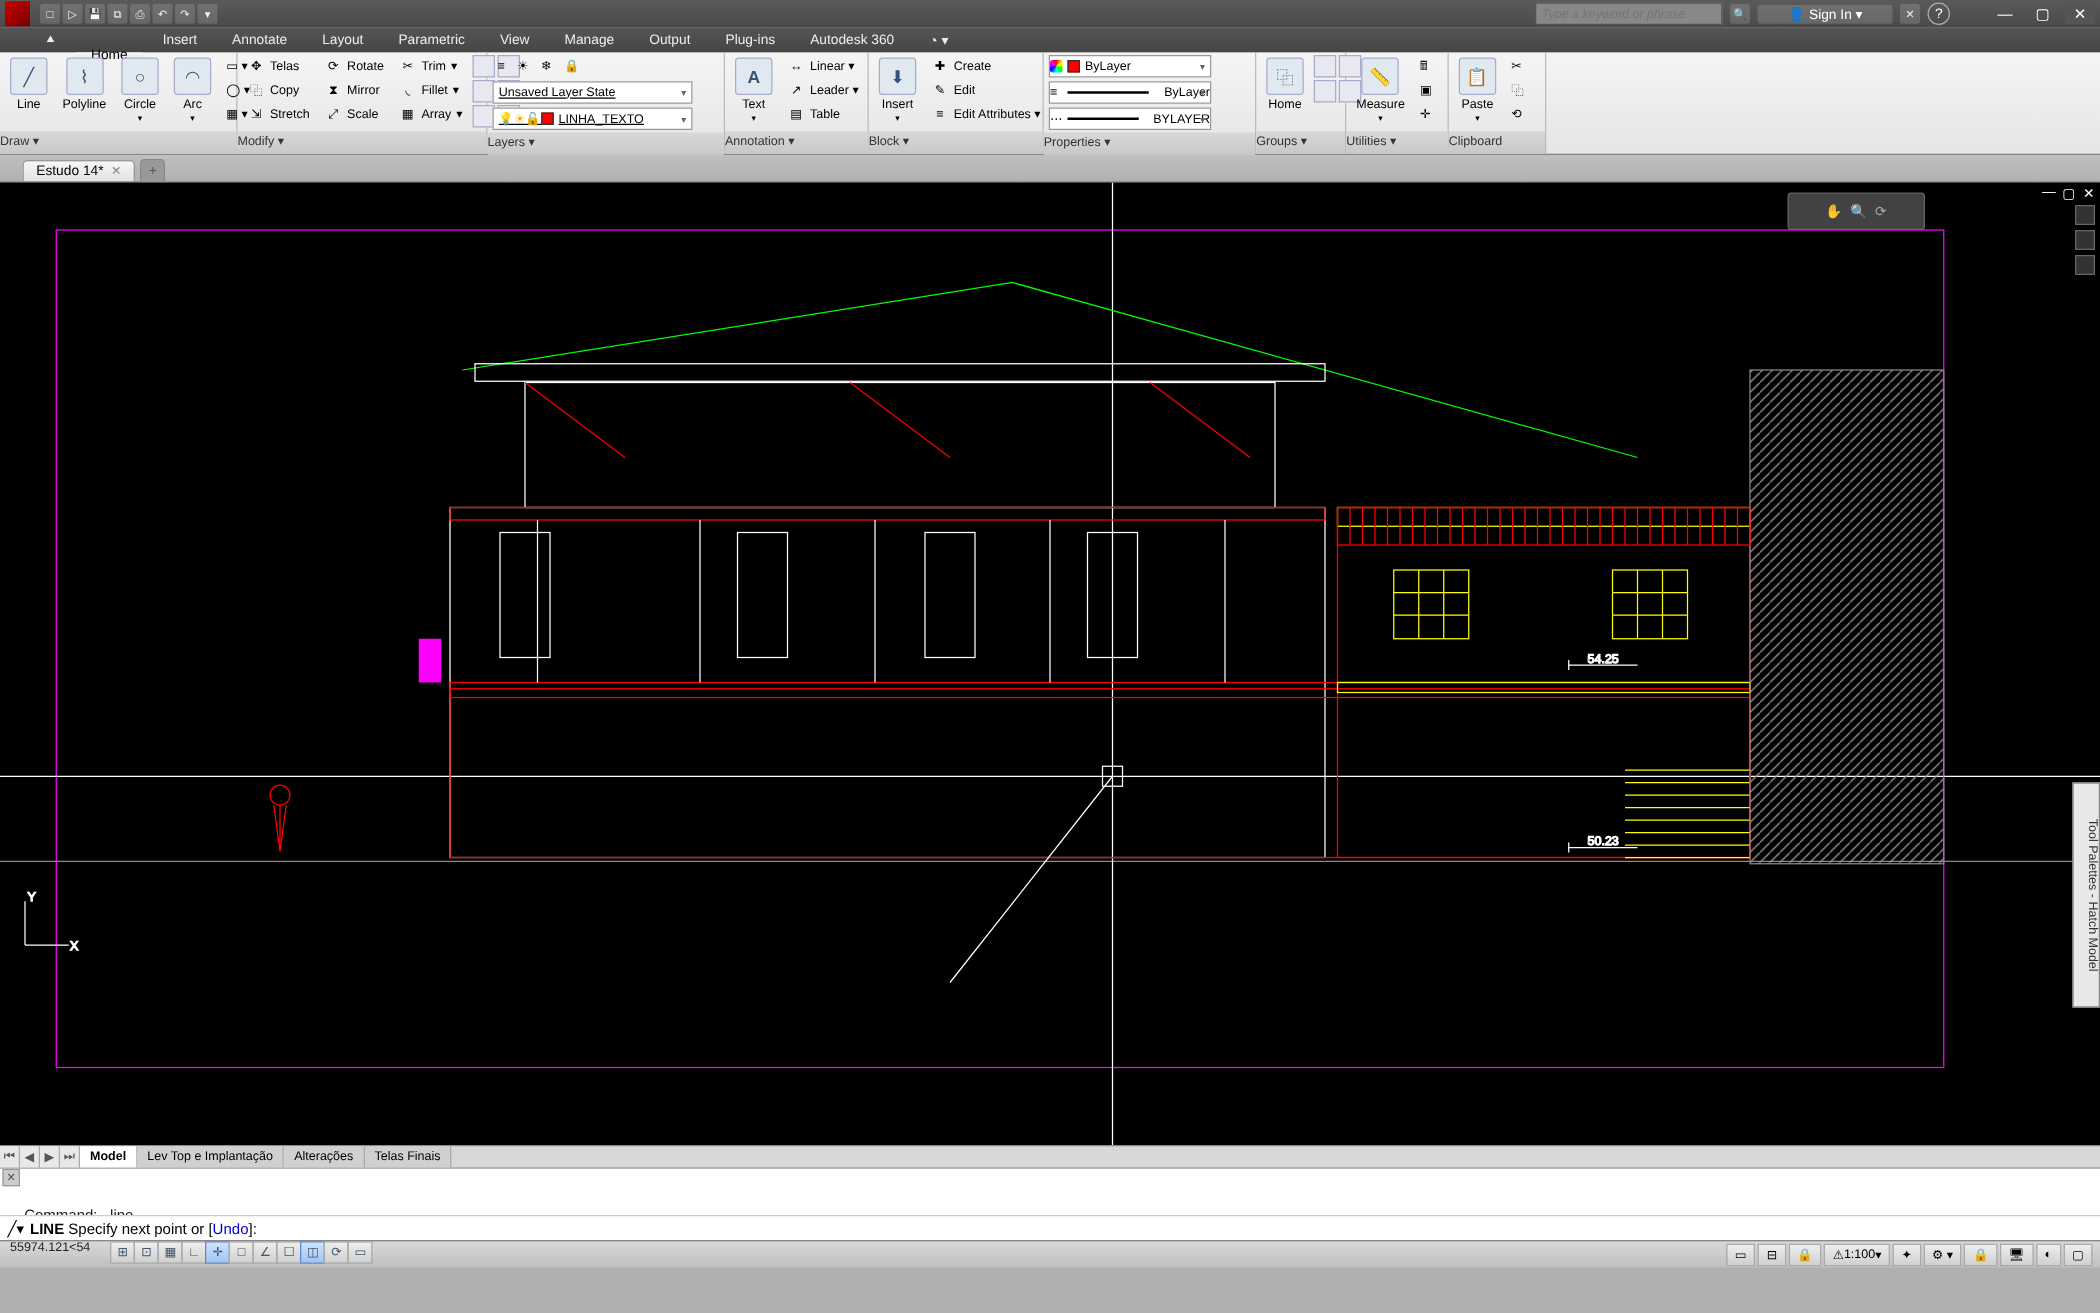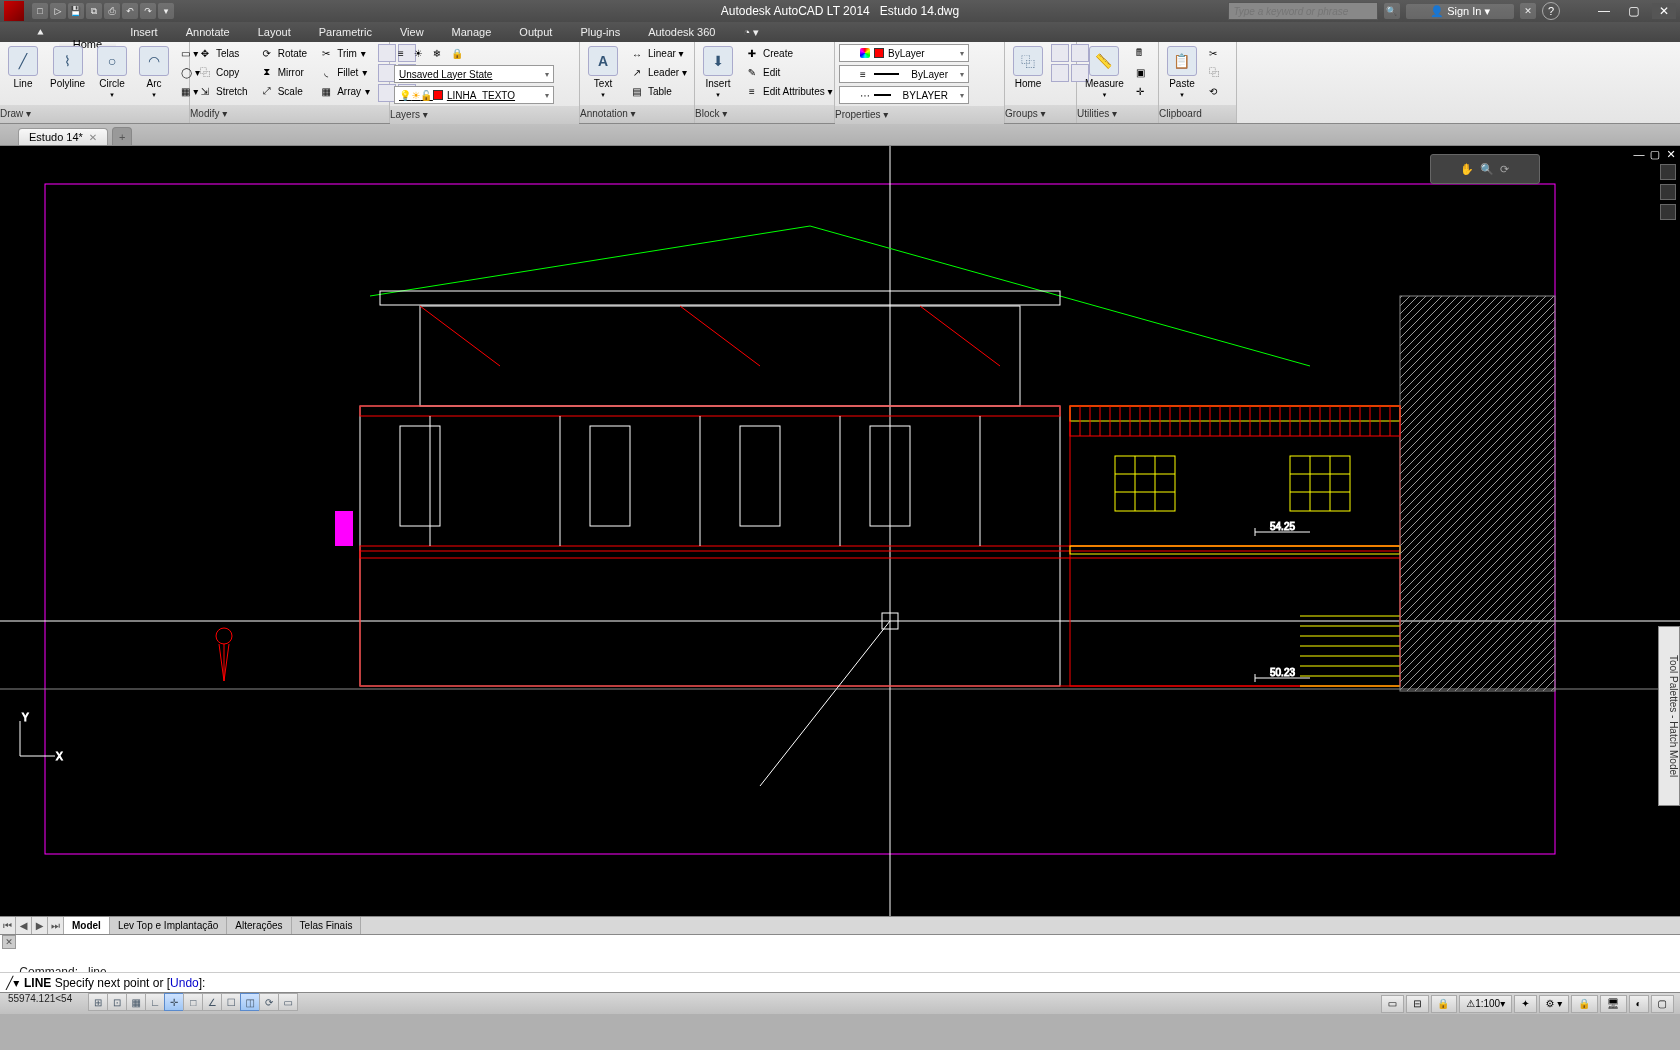--- a/index.html
+++ b/index.html
@@ -30,21 +30,21 @@
 .vbtn { display: flex; flex-direction: column; align-items: center; gap: 2px; padding: 2px 4px; font-size: 10px; }
 .vbtn .icon { width: 30px; height: 30px; background: #e0e8f0; border: 1px solid #aac; border-radius: 3px; display:flex;align-items:center;justify-content:center;color:#357;font-size:14px; }
 .hbtn { display: flex; align-items: center; gap: 4px; height: 18px; font-size: 10px; padding: 0 4px; white-space: nowrap; }
 .hbtn .icon { width: 14px; height: 14px; display:flex;align-items:center;justify-content:center;font-size:10px; }
 .stack { display: flex; flex-direction: column; gap: 1px; }
 .dd { width: 160px; height: 18px; background: #fff; border: 1px solid #999; font-size: 10px; display: flex; align-items: center; padding: 0 4px; position: relative; text-decoration: underline; }
 .dd::after { content: "▾"; position: absolute; right: 4px; font-size: 8px; color: #666; }
 .lay-swatch { width: 10px; height: 10px; border: 1px solid #333; margin-right: 4px; }
 .icogrid { display: grid; grid-template-columns: repeat(2,18px); gap: 2px; }
 .icogrid .cell { width: 18px; height: 18px; background: #e8e8f0; border: 1px solid #aac; }
-.prop-dd { width: 130px; height: 18px; background: #fff; border: 1px solid #999; font-size: 10px; display: flex; align-items: center; padding: 0 20px; position: relative; }
+.prop-dd { width: 130px; height: 18px; background: #fff; border: 1px solid #999; font-size: 10px; display: flex; align-items: center; padding: 0 0; position: relative; }
 .prop-dd::after { content: "▾"; position: absolute; right: 4px; font-size: 8px; color: #666; }
 .swatch-circle { width: 10px; height: 10px; border-radius: 2px; margin-right: 4px; }
 .lineprev { flex:1; height: 2px; background: #000; margin-right: 12px; }
 
 
 .doctabs { height: 22px; background: linear-gradient(#c0c0c0,#b0b0b0); display: flex; align-items: flex-end; padding-left: 18px; border-bottom: 1px solid #888; }
 .doctab { background: linear-gradient(#f8f8f8,#e2e2e2); border: 1px solid #999; border-bottom: none; padding: 2px 10px; border-top-left-radius: 4px; border-top-right-radius: 4px; font-size: 11px; display: flex; align-items: center; gap: 6px; }
 .doctab .x { color: #888; font-size: 10px; }
 .newtab { width: 20px; height: 18px; background: #999; margin-left: 4px; border-top-left-radius: 4px; border-top-right-radius: 4px; border: 1px solid #888; border-bottom: none; display:flex;align-items:center;justify-content:center;color:#555; }
 
@@ -90,23 +90,20 @@
   <div class="app-logo"></div>
   <div class="qat">
     <span class="qat-btn">□</span>
     <span class="qat-btn">▷</span>
     <span class="qat-btn">💾</span>
     <span class="qat-btn">⧉</span>
     <span class="qat-btn">⎙</span>
     <span class="qat-btn">↶</span>
     <span class="qat-btn">↷</span>
     <span class="qat-btn">▾</span>
-  </div>
-  <div class="title-text">
-    <span>Autodesk AutoCAD LT 2014</span>&nbsp;&nbsp;&nbsp;<span>Estudo 14.dwg</span>
   </div>
   <div class="title-right">
     <input class="search-box" placeholder="Type a keyword or phrase" style="">
     <span class="qat-btn">🔍</span>
     <span class="signin">👤 <span>Sign In</span> ▾</span>
     <span class="qat-btn">✕</span>
     <span class="help-icon">?</span>
     <span style="width:20px"></span>
     <span class="winbtn">—</span>
     <span class="winbtn">▢</span>

